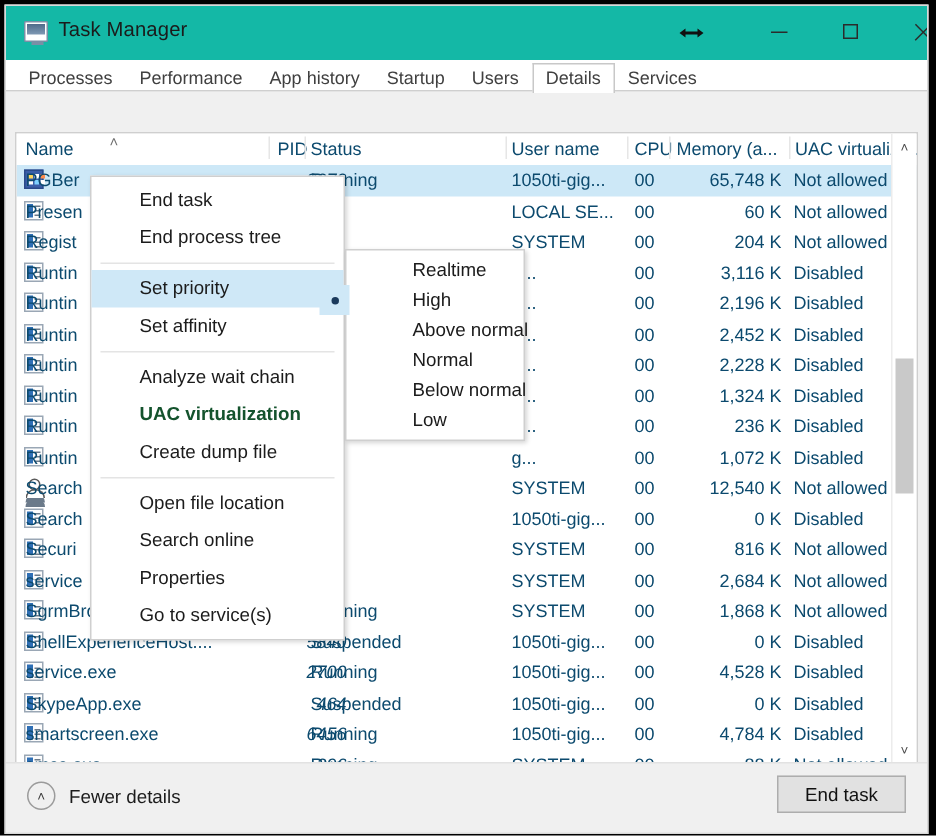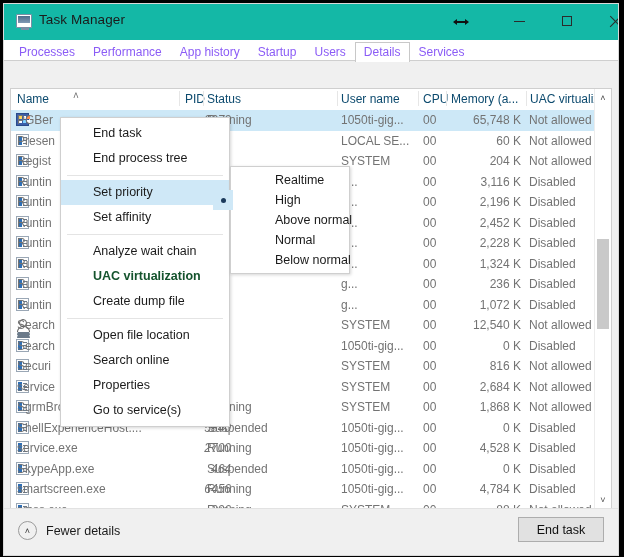--- a/index.html
+++ b/index.html
@@ -66,21 +66,21 @@
   .menubar .mi{
     font-size:12.5px;color:#111;padding:2px 9px;cursor:default;
   }
 
   
   .tabstrip{
     position:relative;height:21px;background:#ffffff;
     padding-left:6px;display:flex;align-items:flex-end;
   }
   .tab{
-    font-size:12px;color:#8b5cf6;padding:2px 8px 3px 8px;
+    font-size:12px;color:#404040;padding:2px 8px 3px 8px;
     border:1px solid transparent;border-bottom:none;
     background:transparent;white-space:nowrap;
     position:relative;top:1px;margin-top:15px;
   }
   .tab.sel{
     background:#ffffff;border-color:#c8c8c8;
     border-top:1px solid #c8c8c8;
     z-index:3;
   }
   .tab-underline{
@@ -102,21 +102,21 @@
   }
   .colhead .sep{
     position:absolute;top:2px;width:1px;height:15px;background:#e6e6e6;
   }
   .sortarrow{
     position:absolute;left:62px;top:1px;font-size:10px;color:#6f6f6f;
   }
 
   .rows{position:absolute;left:0;right:0;top:21px;bottom:0;overflow:hidden;}
   .row{
-    position:relative;height:20.5px;font-size:12px;color:#737373;white-space:nowrap;
+    position:relative;height:20.5px;font-size:12px;color:#0c4a6e;white-space:nowrap;
   }
   .row.sel{background:#cde8f7;}
   .cell{position:absolute;top:3px;overflow:hidden;}
   .c-name{left:6px;width:160px;}
   .c-pid{left:172px;width:48px;text-align:right;font-style:italic;}
   .c-status{left:196px;width:125px;}
   .c-user{left:330px;width:78px;}
   .c-cpu{left:412px;width:26px;}
   .c-mem{left:438px;width:72px;text-align:right;}
   .c-uac{left:518px;width:80px;}
@@ -506,20 +506,21 @@
     </div>
 
   <div class="submenu" id="submenu">
       <div class="si"><span>Realtime</span></div>
       <div class="si"><span class="radio-box">
           <span class="radio-dot"></span>
         </span><span>High</span></div>
       <div class="si"><span>Above normal</span></div>
       <div class="si"><span>Normal</span></div>
       <div class="si"><span>Below normal</span></div>
+      <div class="si"><span>Low</span></div>
     </div>
 
   <div class="bottombar">
     <div class="fewer">
       <div class="chev-circle">˄</div>
       <div class="fewer-label">Fewer details</div>
     </div>
     <div class="endtask">End task</div>
   </div>
 

